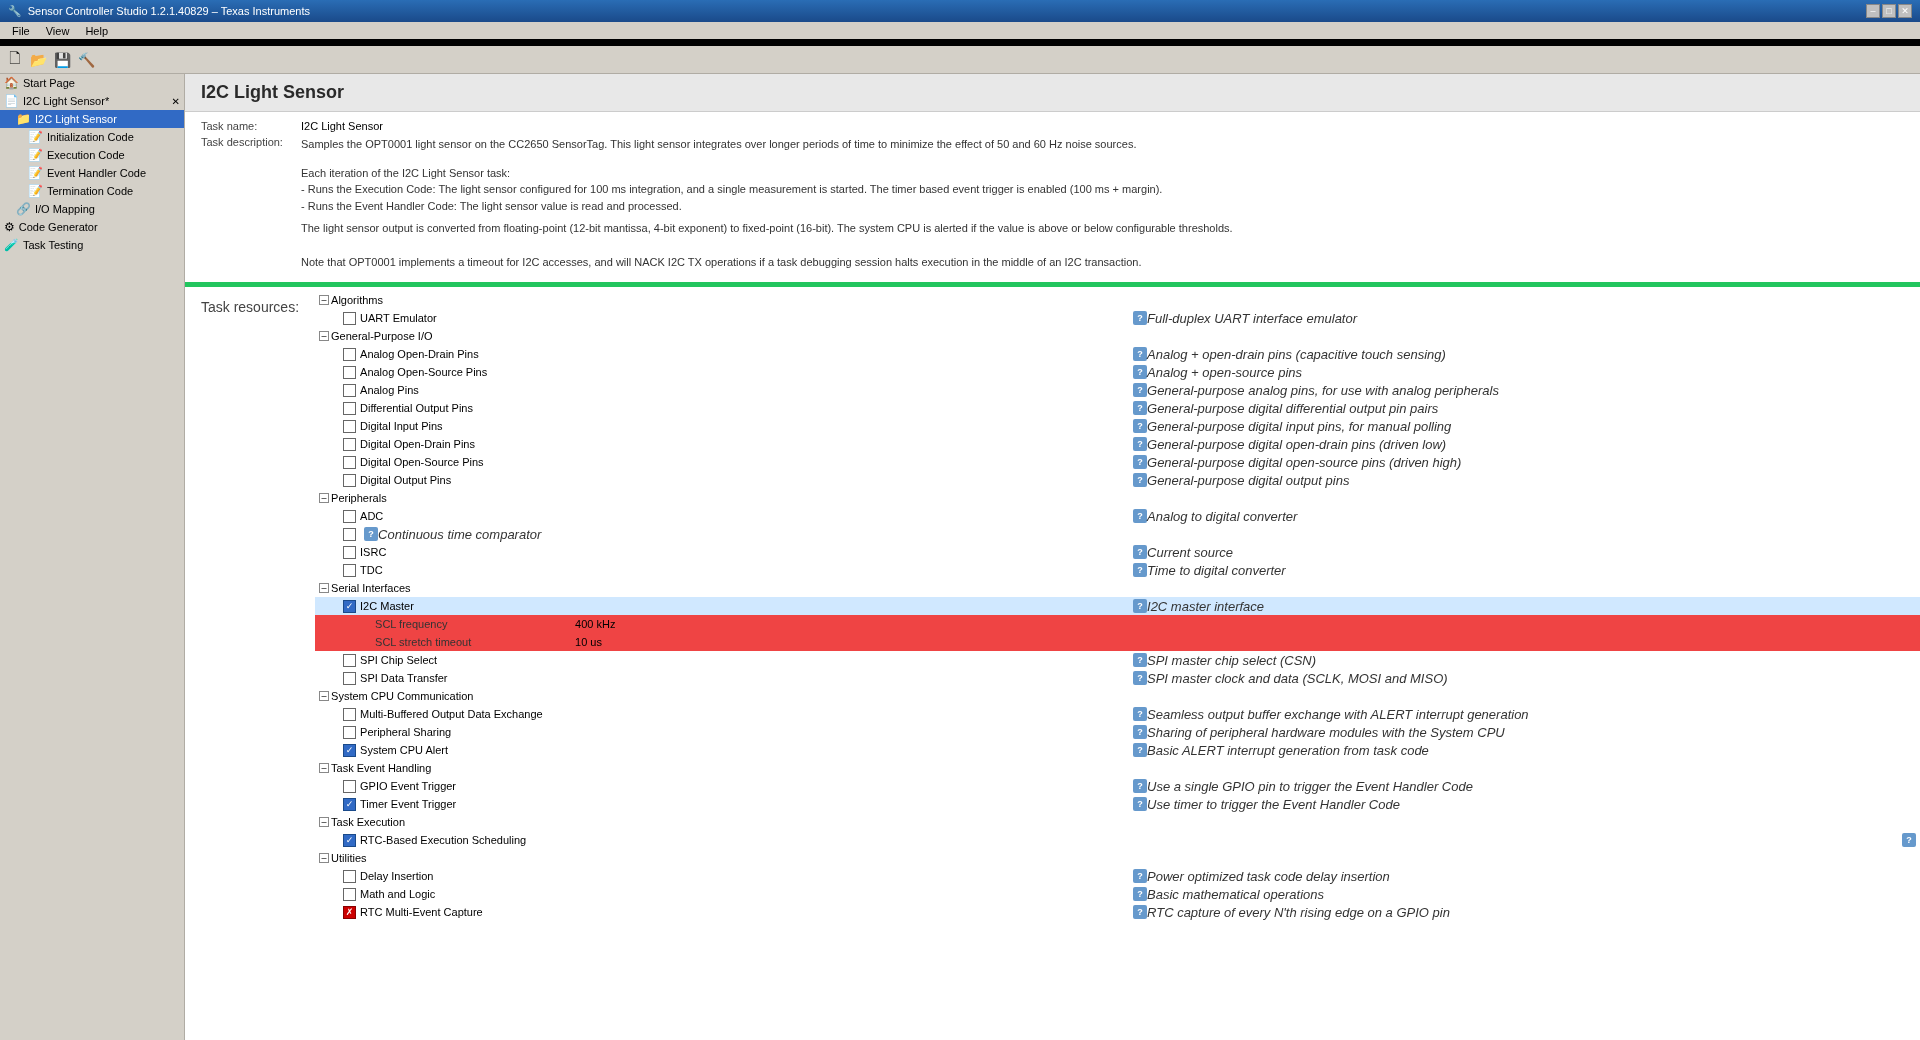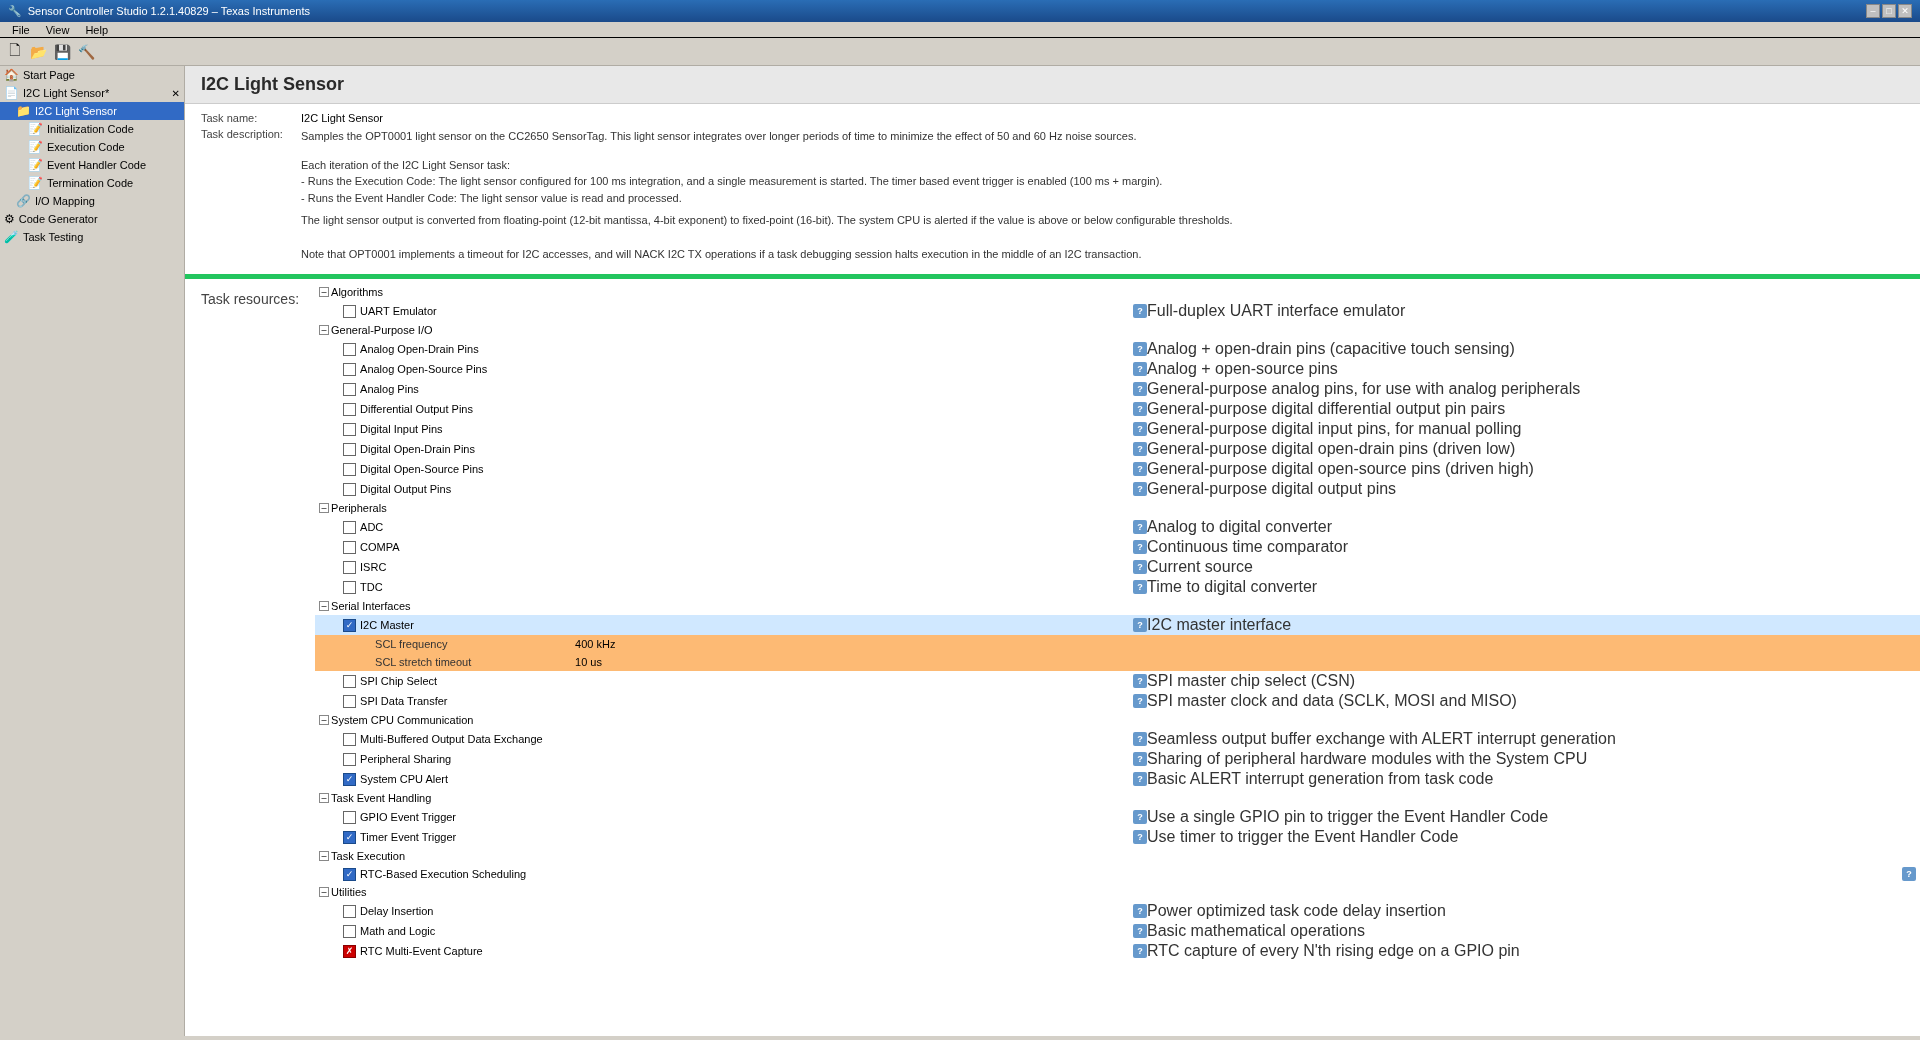--- a/index.html
+++ b/index.html
@@ -19,25 +19,25 @@
     #titlebar-left { display: flex; align-items: center; gap: 6px; }
     #titlebar-controls { display: flex; gap: 2px; }
     #titlebar-controls span {
       width: 14px; height: 14px; background: #c0c0c0; border: 1px solid #888;
       display: flex; align-items: center; justify-content: center; font-size: 9px; cursor: pointer;
     }
 
     
     #menubar {
       background: #d4d0c8;
-      height: 16px;
+      height: 24px;
       display: flex;
       align-items: center;
       padding: 0 4px;
-      border-bottom: 1px solid #000000;
+      border-bottom: 7px solid #000000;
     }
     #menubar span {
       padding: 2px 8px;
       font-size: 11px;
       cursor: pointer;
     }
 
     
     #toolbar {
       background: #d4d0c8;
@@ -186,32 +186,33 @@
       color: white;
       border-radius: 2px;
       display: inline-flex; align-items: center; justify-content: center;
       font-size: 9px; margin-left: 4px; cursor: pointer; flex-shrink: 0;
       font-weight: bold;
     }
     .tree-description {
       flex: 1;
       color: #333;
       padding-left: 0;
-      font-size: 16px;
+      font-size: 13px;
+      font-style: italic;
     }
     .tree-indent-0 { padding-left: 4px; }
     .tree-indent-1 { padding-left: 16px; }
 
     .prop-row {
       display: flex;
       align-items: center;
       padding: 1px 4px 1px 60px;
       font-size: 11px;
       min-height: 18px;
-      background: #fdba74;
+      background: #ef4444;
     }
     .prop-label { min-width: 200px; color: #333; }
     .prop-value { color: #000; }
 
     
     #resources-tree::-webkit-scrollbar { width: 16px; }
     #resources-tree::-webkit-scrollbar-track { background: #f0f0f0; border-left: 1px solid #ccc; }
     #resources-tree::-webkit-scrollbar-thumb { background: #c0c0c0; border: 1px solid #999; }
   </style>
 </head>
@@ -396,21 +397,20 @@
         <div class="tree-row tree-indent-1">
           <span class="tree-spacer"></span>
           <span class="tree-checkbox"></span>
           <span class="tree-item-label">ADC</span>
           <span class="tree-help-btn">?</span>
           <span class="tree-description">Analog to digital converter</span>
         </div>
         <div class="tree-row tree-indent-1">
           <span class="tree-spacer"></span>
           <span class="tree-checkbox"></span>
-          <span class="tree-item-label">COMPA</span>
           <span class="tree-help-btn">?</span>
           <span class="tree-description">Continuous time comparator</span>
         </div>
         <div class="tree-row tree-indent-1">
           <span class="tree-spacer"></span>
           <span class="tree-checkbox"></span>
           <span class="tree-item-label">ISRC</span>
           <span class="tree-help-btn">?</span>
           <span class="tree-description">Current source</span>
         </div>

